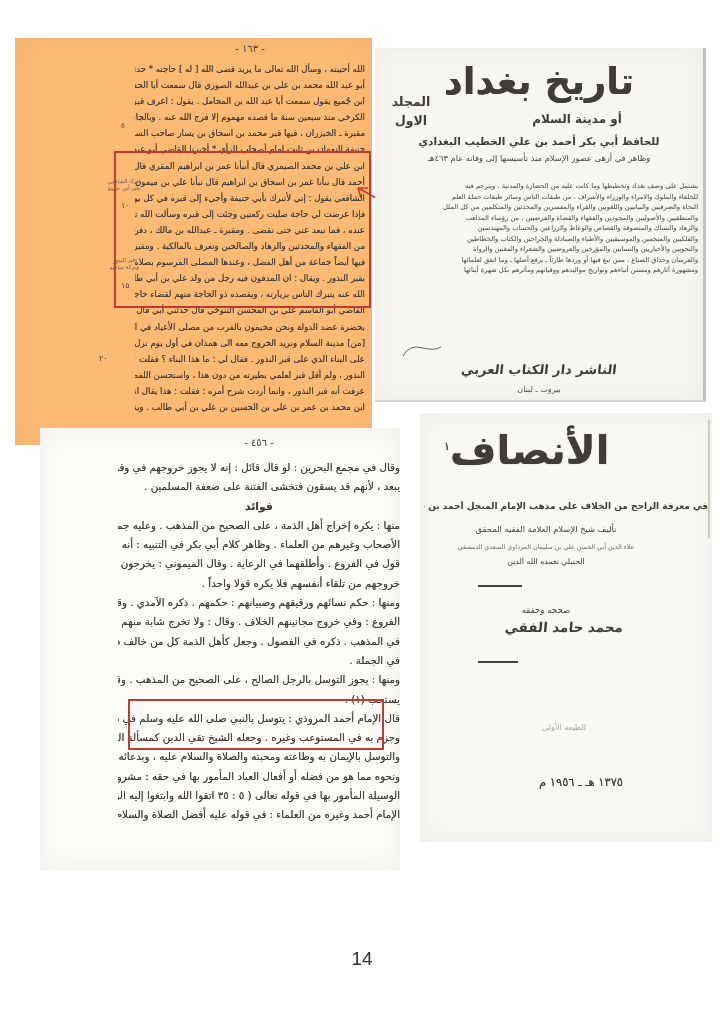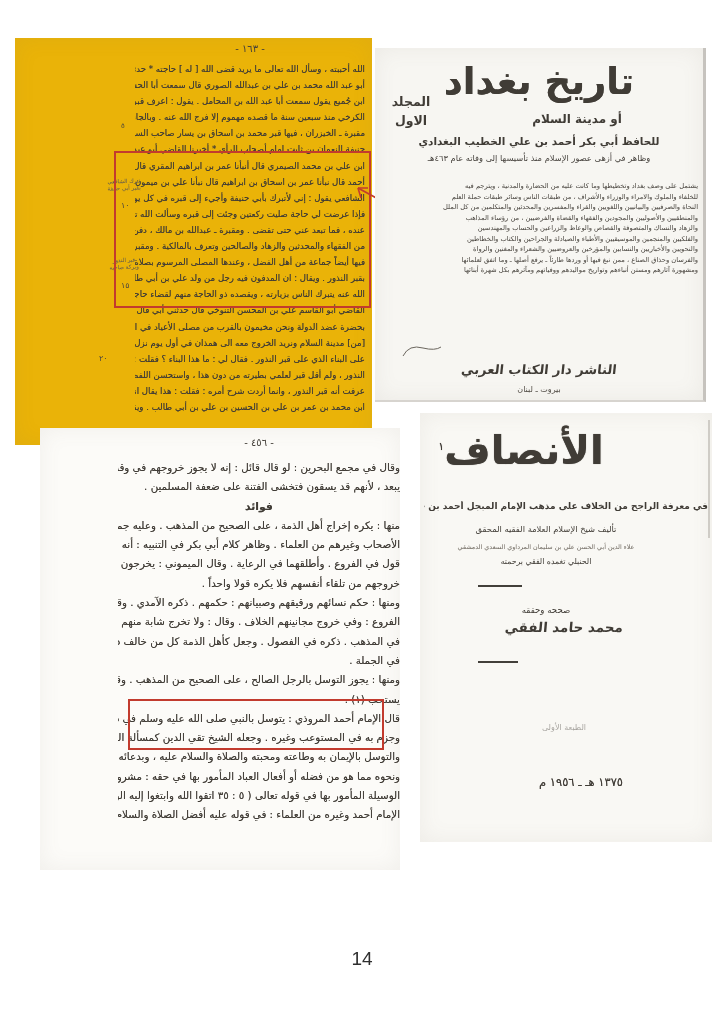--- a/index.html
+++ b/index.html
@@ -4,21 +4,21 @@
 <style>
   html,body{margin:0;padding:0;}
   body{
     width:724px;height:1024px;position:relative;background:#ffffff;
     font-family:"DejaVu Sans",sans-serif;overflow:hidden;
   }
   .scan{
     position:absolute;direction:rtl;color:#403c36;
     box-shadow:inset 0 0 22px rgba(120,112,100,.09);
   }
-  #scan1{left:15px;top:38px;width:357px;height:407px;background:#eab308;}
+  #scan1{left:15px;top:38px;width:357px;height:407px;background:#fdba74;}
   #scan2{left:375px;top:48px;width:328px;height:352px;background:#f7f6f2;
          border-right:3px solid #c6c3be;border-bottom:2px solid #d7d4cf;}
   #scan3{left:40px;top:428px;width:360px;height:442px;background:#fcfbf8;}
   #scan4{left:420px;top:413px;width:292px;height:429px;background:#f9f8f4;}
 
   .pghead{ text-align:center;font-size:10px;letter-spacing:1px;color:#45413b; }
 
   
   #s1-block{position:absolute;left:120px;top:5px;width:230px;}
   #s1-lines{margin-top:7px;}
@@ -61,21 +61,21 @@
   #s3-lines{margin-top:10px;}
   #s3-lines .ln3{height:19.3px;line-height:19.3px;font-size:10.3px;
     white-space:nowrap;overflow:hidden;text-align:right;
     text-shadow:0 0 .5px rgba(64,60,54,.7);}
   #s3-lines .ln3:nth-child(3){text-align:center;font-weight:bold;font-size:10.8px;}
   #s3-box{position:absolute;left:88px;top:271px;width:252px;height:47px;
     border:2px solid #c23b2e;pointer-events:none;}
 
   
   #scan4 .c4{position:absolute;left:0;width:252px;text-align:center;}
-  #s4-title{position:absolute;left:10px;top:14px;width:182px;text-align:center;
+  #s4-title{position:absolute;left:24px;top:14px;width:182px;text-align:left;
     font-size:40px;font-weight:bold;text-shadow:0 0 .7px rgba(45,42,37,.85);}
   #s4-title sup{font-size:11px;font-weight:normal;}
   #s4-sub{position:absolute;left:4px;width:284px;top:88px;font-size:9px;
     font-weight:bold;white-space:nowrap;overflow:hidden;text-align:center;}
   #s4-by1{top:111px;font-size:8.4px;}
   #s4-by2{top:130px;font-size:6.4px;color:#6d675e;}
   #s4-by3{top:144px;font-size:7.8px;}
   .smalldash{position:absolute;left:58px;width:44px;height:2px;background:#43403a;}
   #s4-dash1{top:172px;}
   #s4-edlabel{top:192px;font-size:8.6px;}
@@ -191,21 +191,21 @@
   <div id="s3-box"></div>
 </div>
 
 <div id="scan4" class="scan">
   <div id="s4-title">
     <span>الأنصاف</span><sup>١</sup>
   </div>
   <div id="s4-sub">في معرفة الراجح من الخلاف على مذهب الإمام المبجل أحمد بن حنبل</div>
   <div class="c4" id="s4-by1">تأليف شيخ الإسلام العلامة الفقيه المحقق</div>
   <div class="c4" id="s4-by2">علاء الدين أبي الحسن علي بن سليمان المرداوي السعدي الدمشقي</div>
-  <div class="c4" id="s4-by3">الحنبلي تغمده الفقي برحمته</div>
+  <div class="c4" id="s4-by3">الحنبلي تغمده الله الدين</div>
   <div class="smalldash" id="s4-dash1"></div>
   <div class="c4" id="s4-edlabel">صححه وحققه</div>
   <div class="c4" id="s4-editor">محمد حامد الفقي</div>
   <div class="smalldash" id="s4-dash2"></div>
   <div class="c4" id="s4-edition">الطبعة الأولى</div>
   <div class="c4" id="s4-date">١٣٧٥ هـ ـ ١٩٥٦ م</div>
 </div>
 <div id="s4-edge"></div>
 
 <div id="doc-pagenum">14</div>

